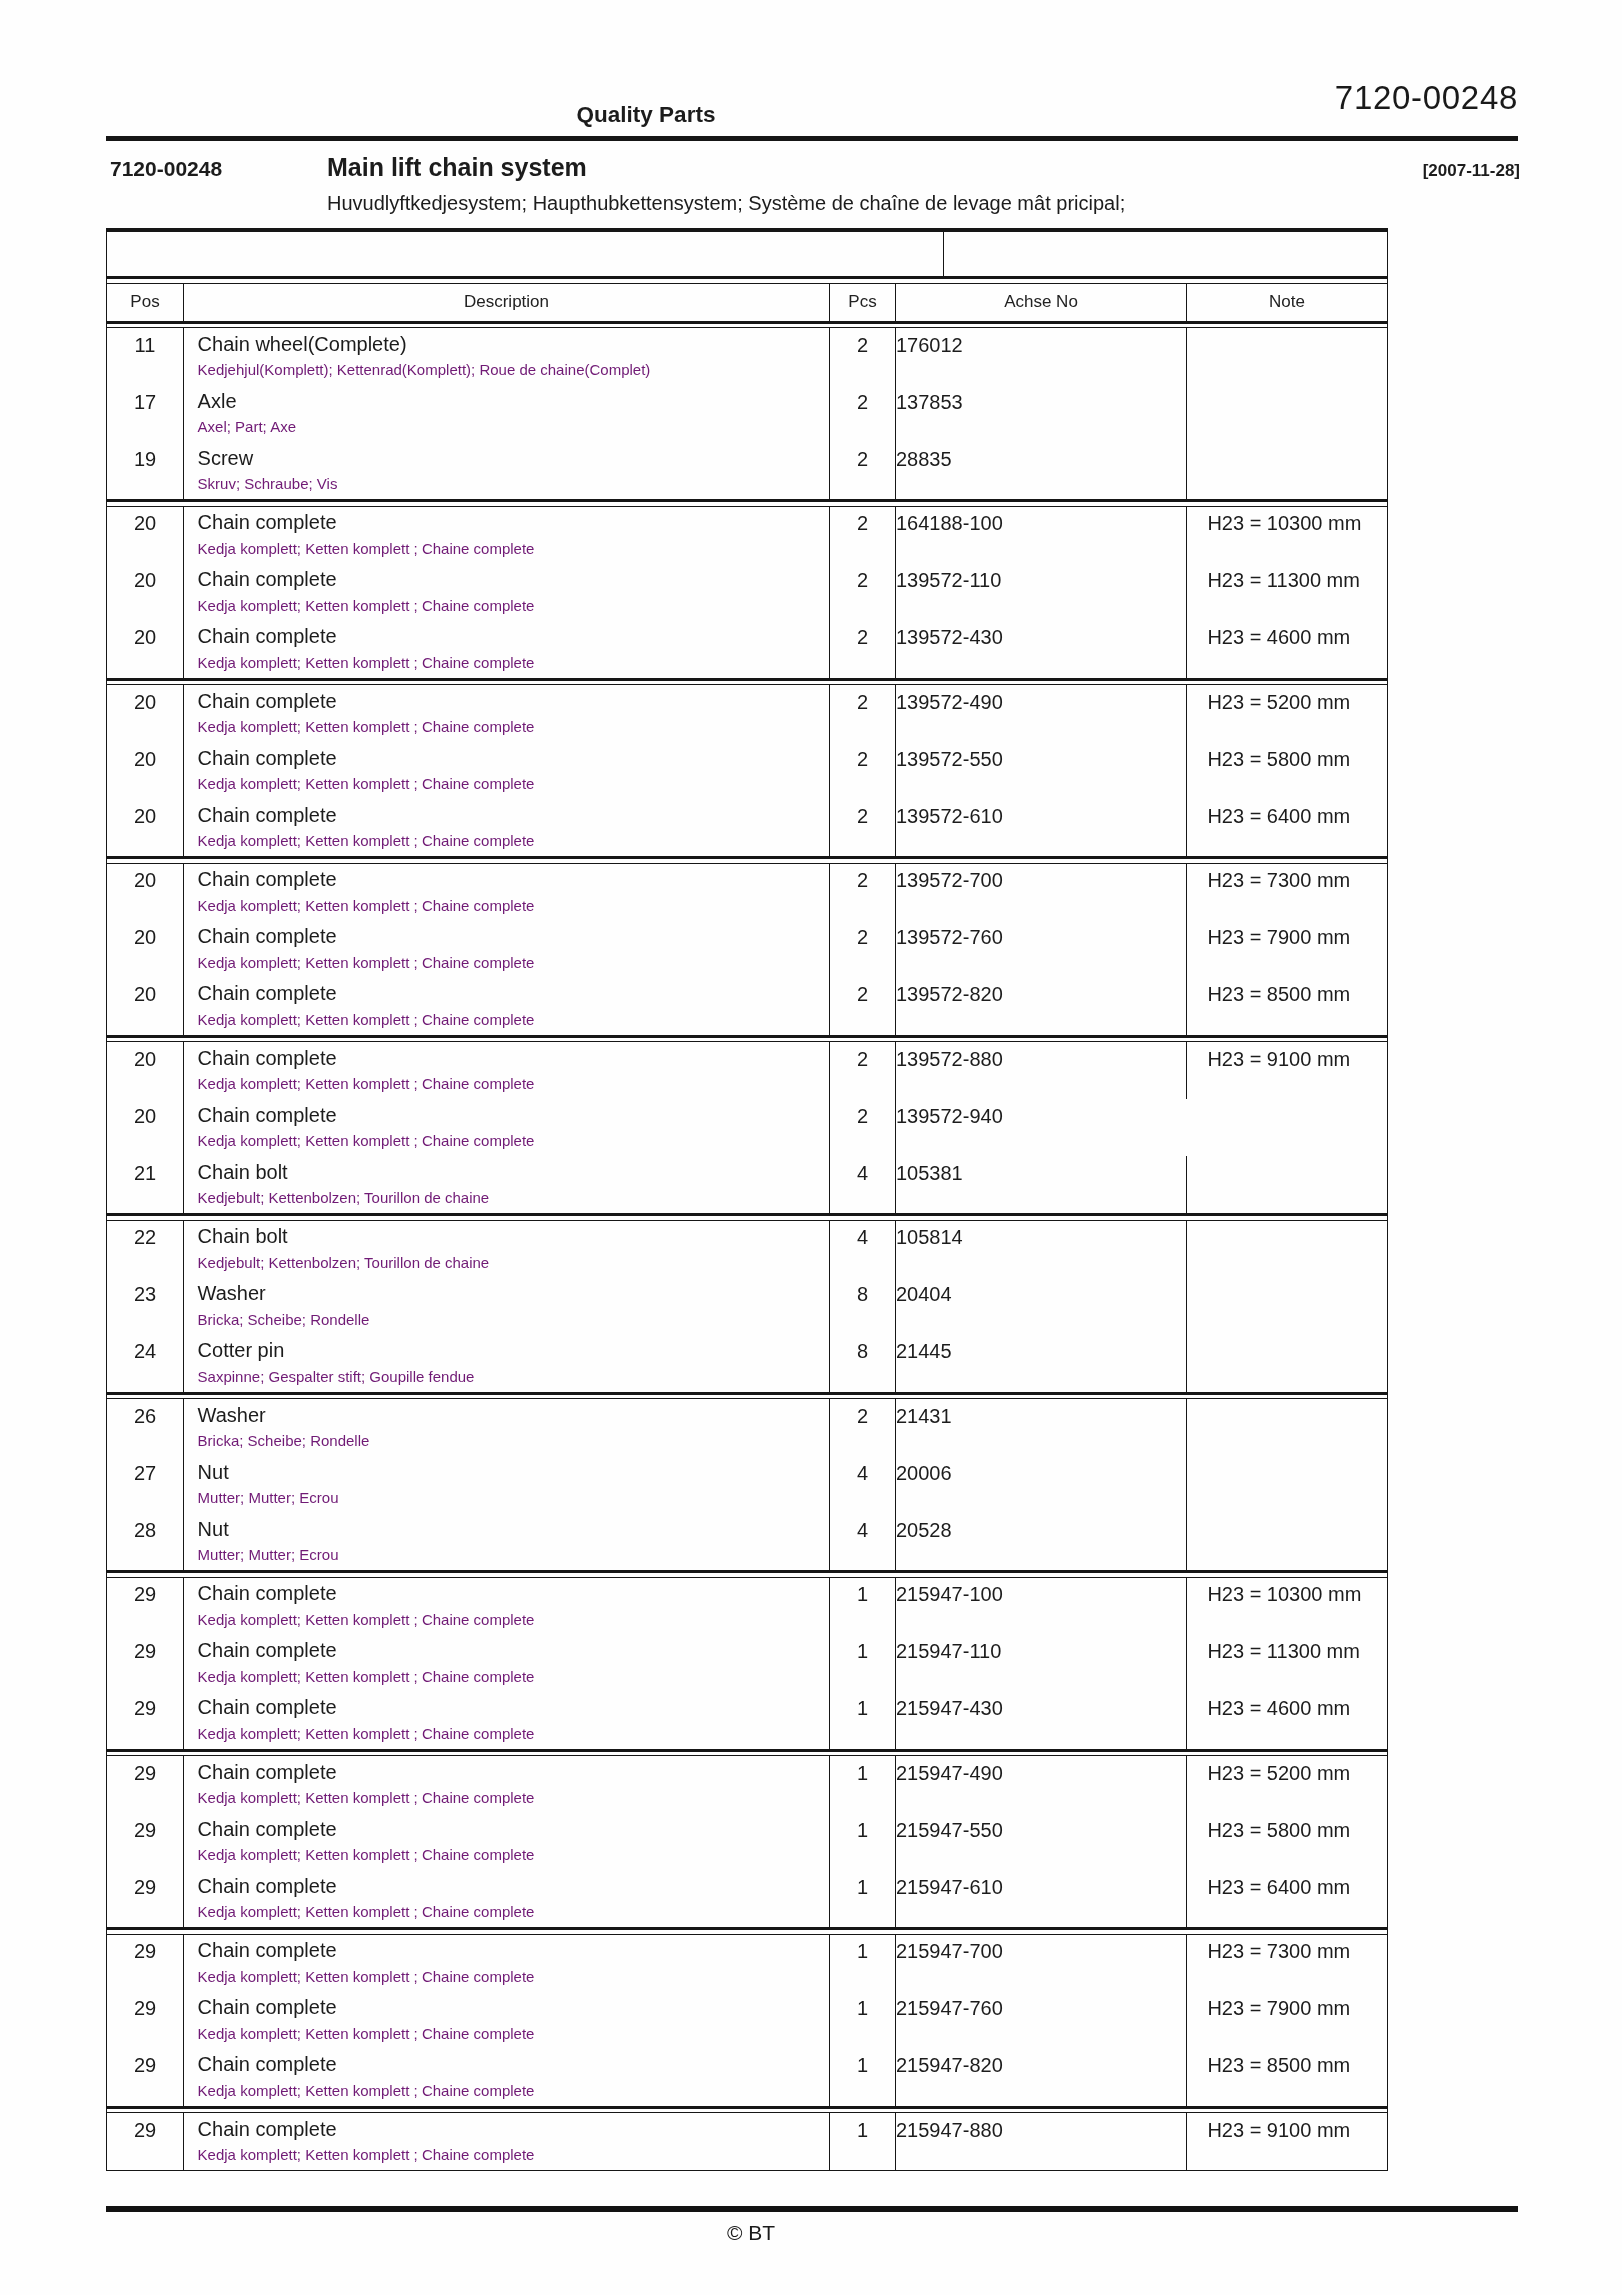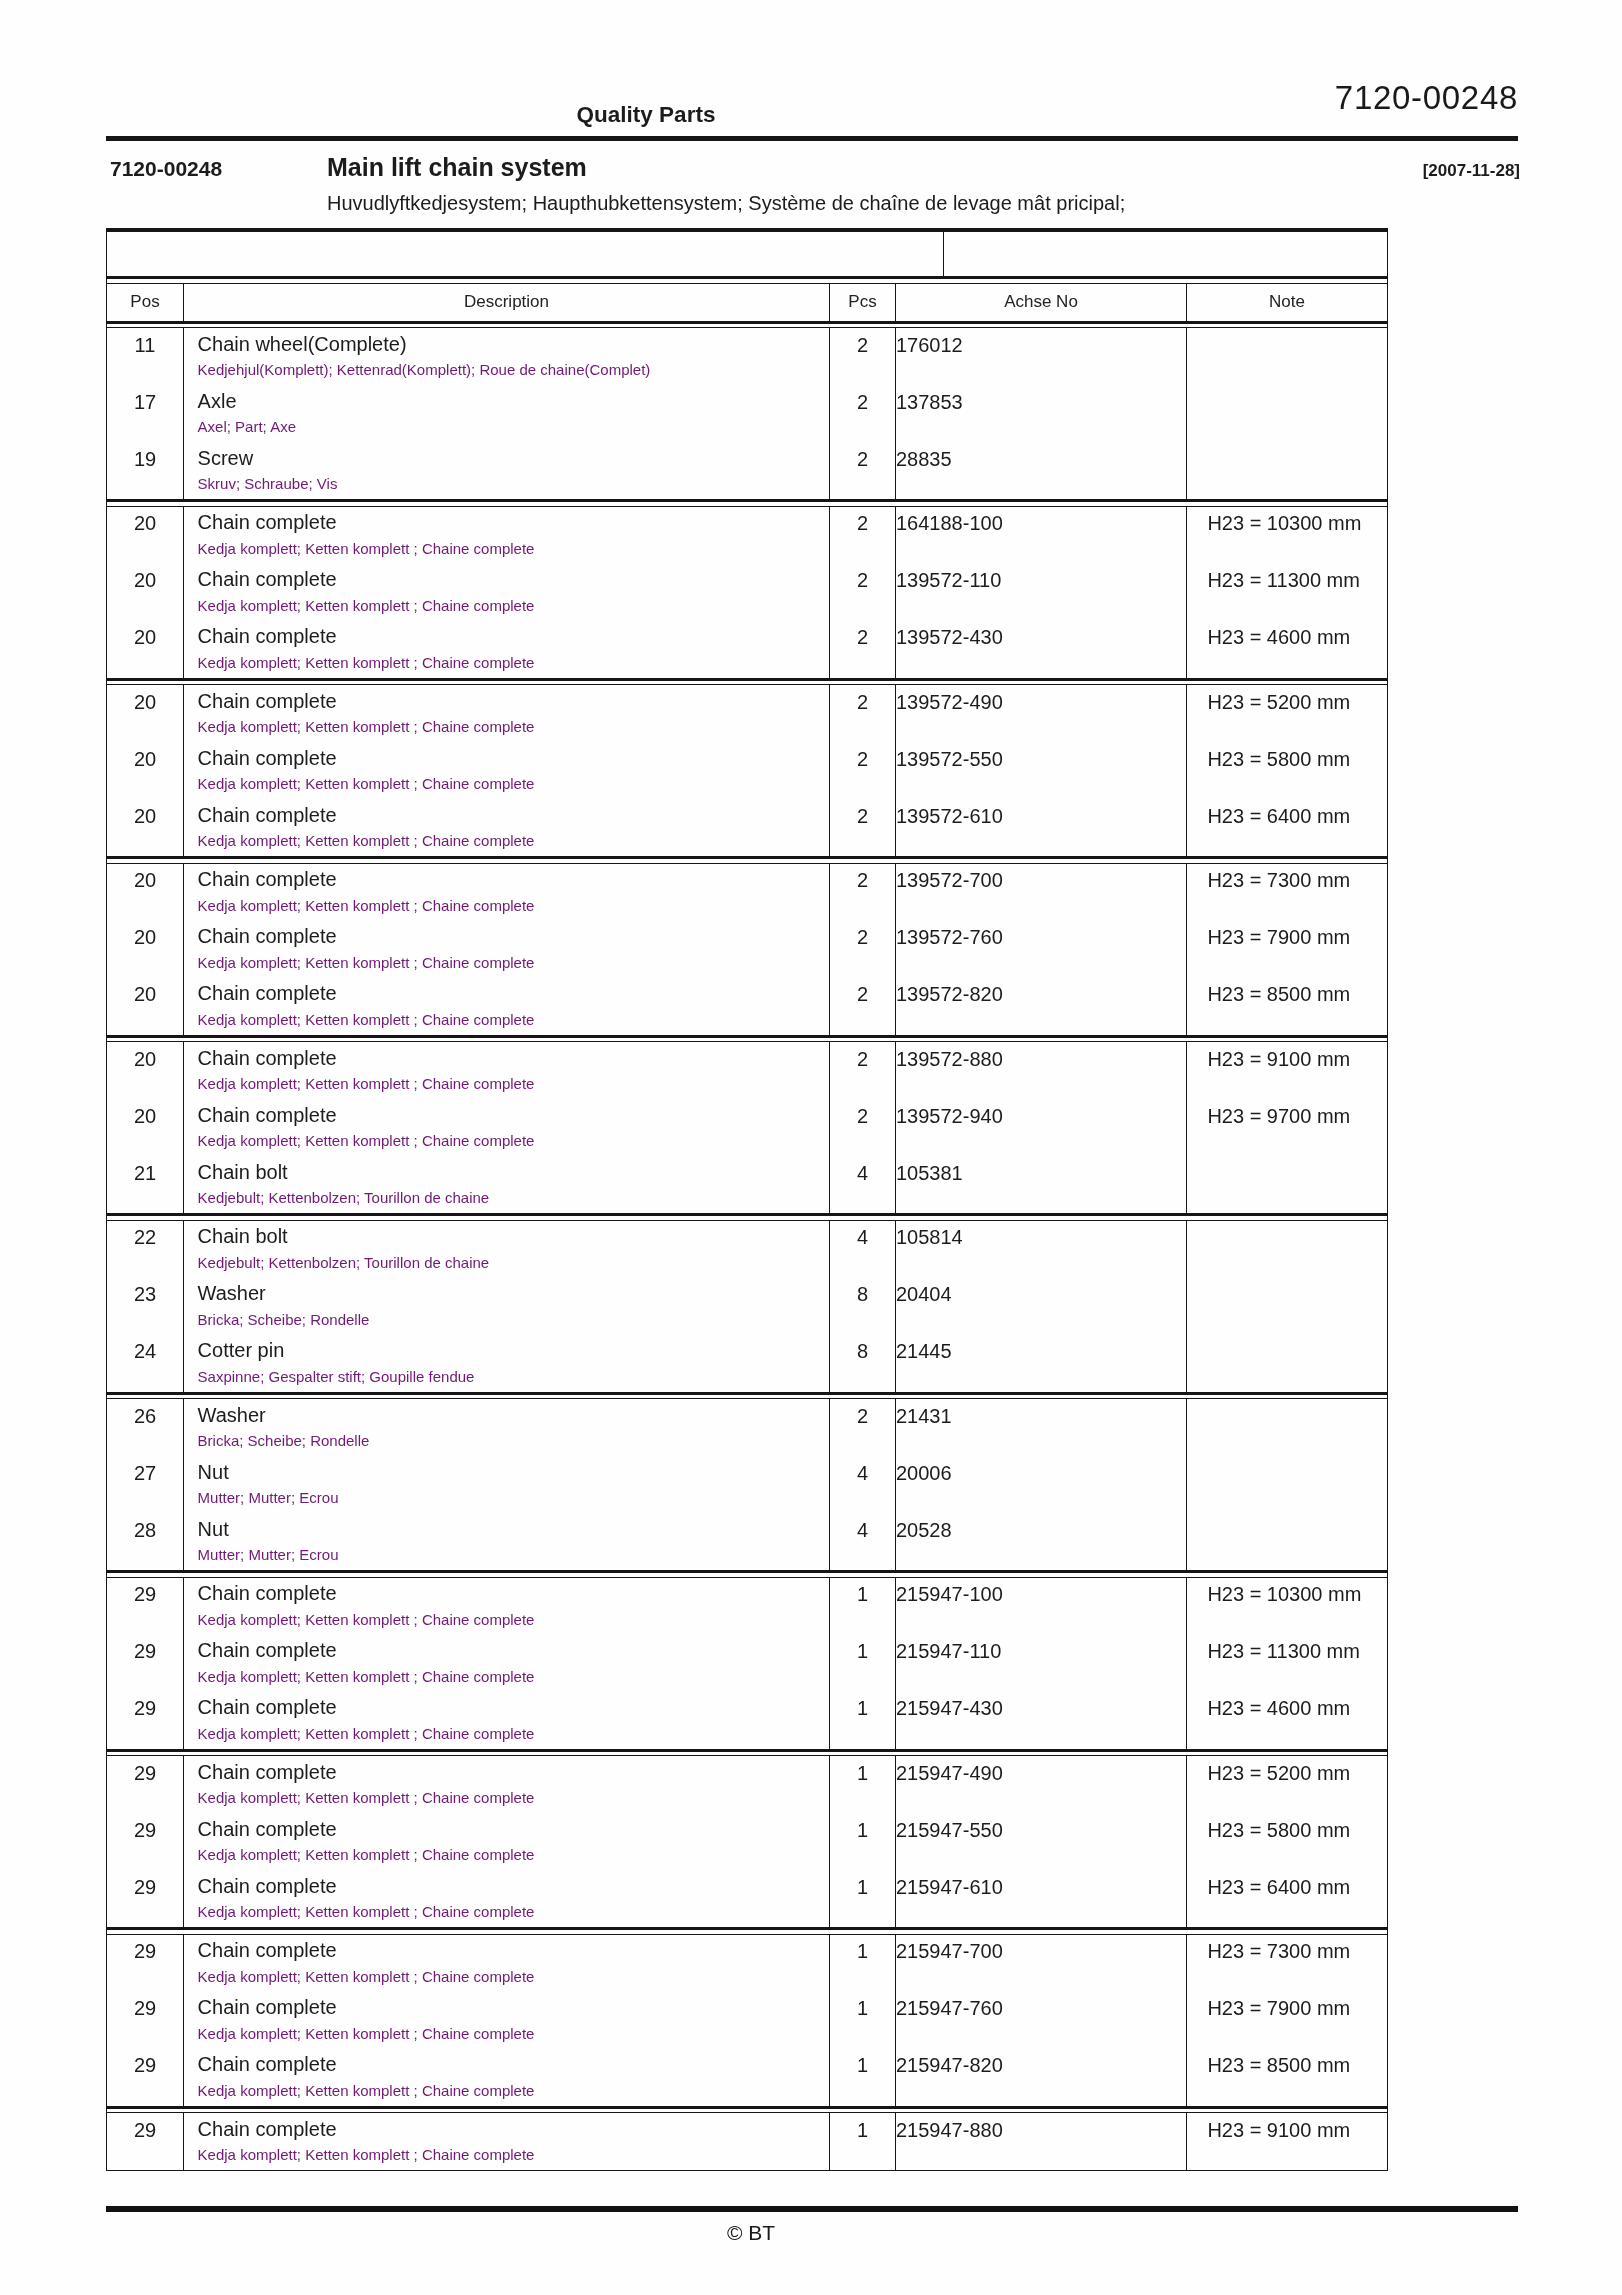--- a/index.html
+++ b/index.html
@@ -317,21 +317,20 @@
   </div>
 
   <div class="row">
     <div class="c pos">20</div>
     <div class="c desc">
       <div class="d-main">Chain complete</div>
       <div class="d-sub">Kedja komplett; Ketten komplett ; Chaine complete</div>
     </div>
     <div class="c pcs">2</div>
     <div class="c part">139572-940</div>
-    <div class="c note">H23 = 9700 mm</div>
   </div>
 
   <div class="row">
     <div class="c pos">21</div>
     <div class="c desc">
       <div class="d-main">Chain bolt</div>
       <div class="d-sub">Kedjebult; Kettenbolzen; Tourillon de chaine</div>
     </div>
     <div class="c pcs">4</div>
     <div class="c part">105381</div>

